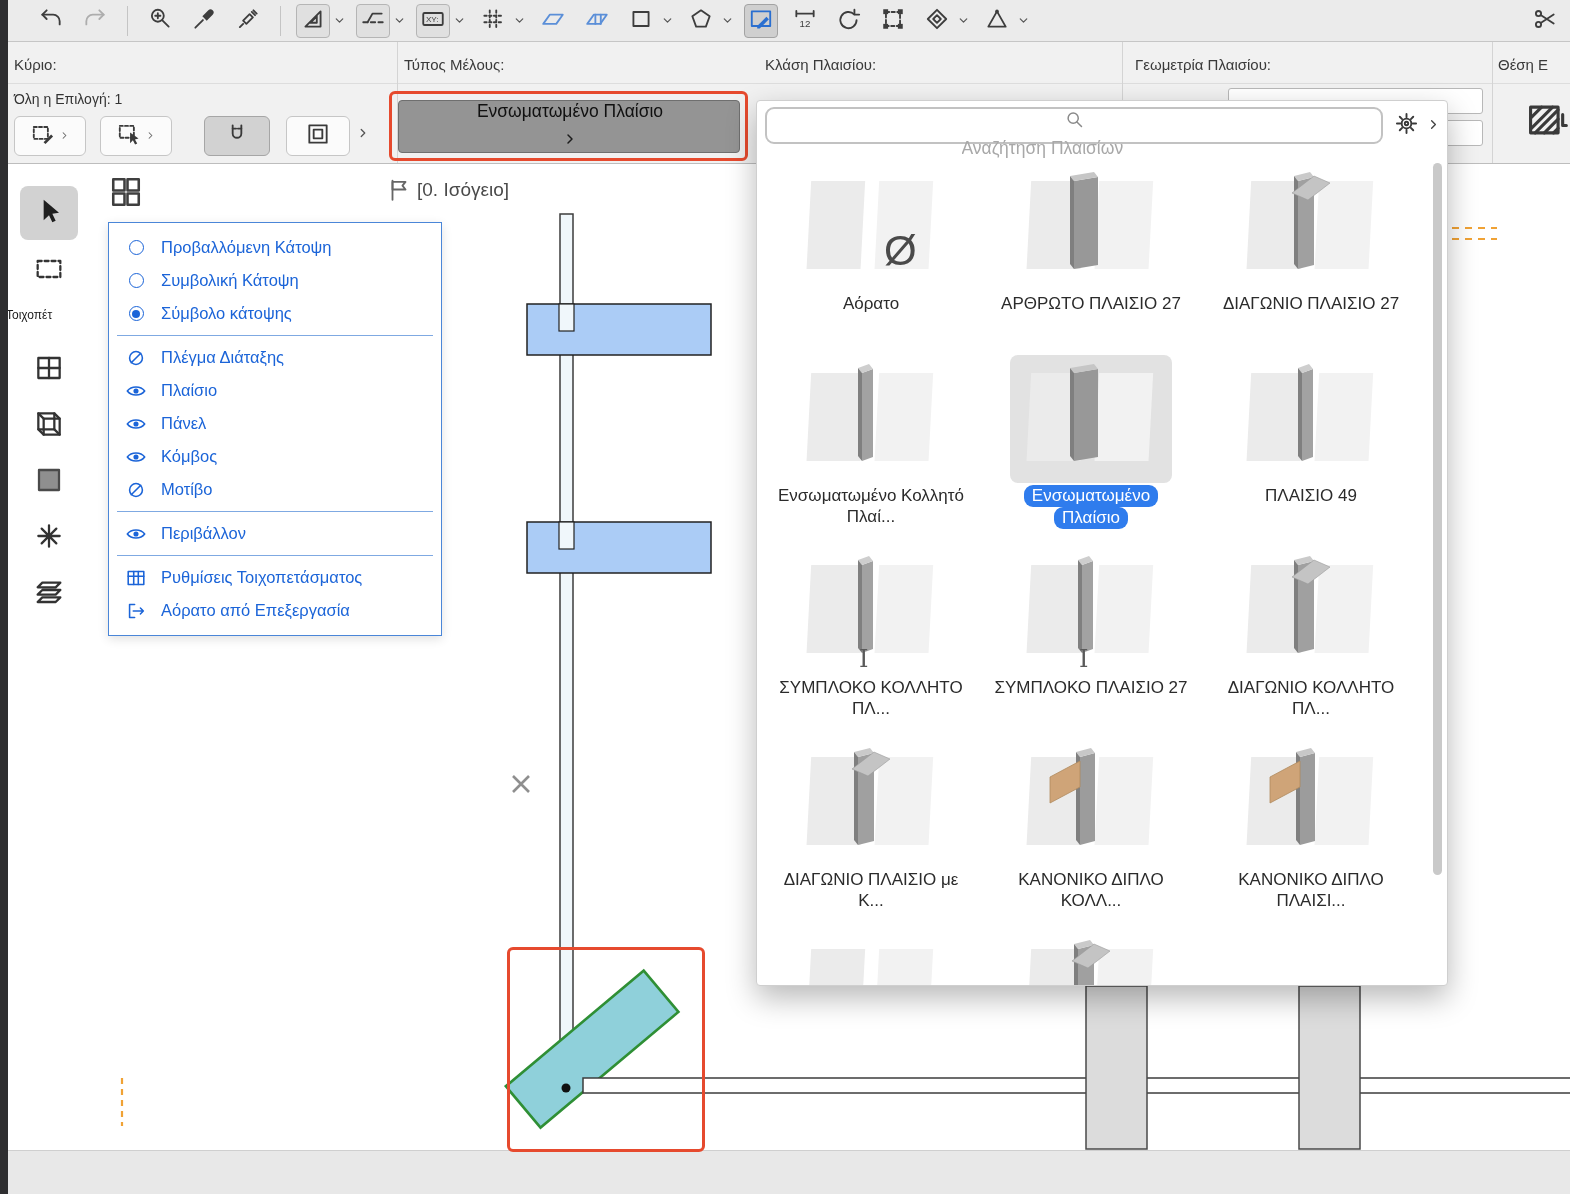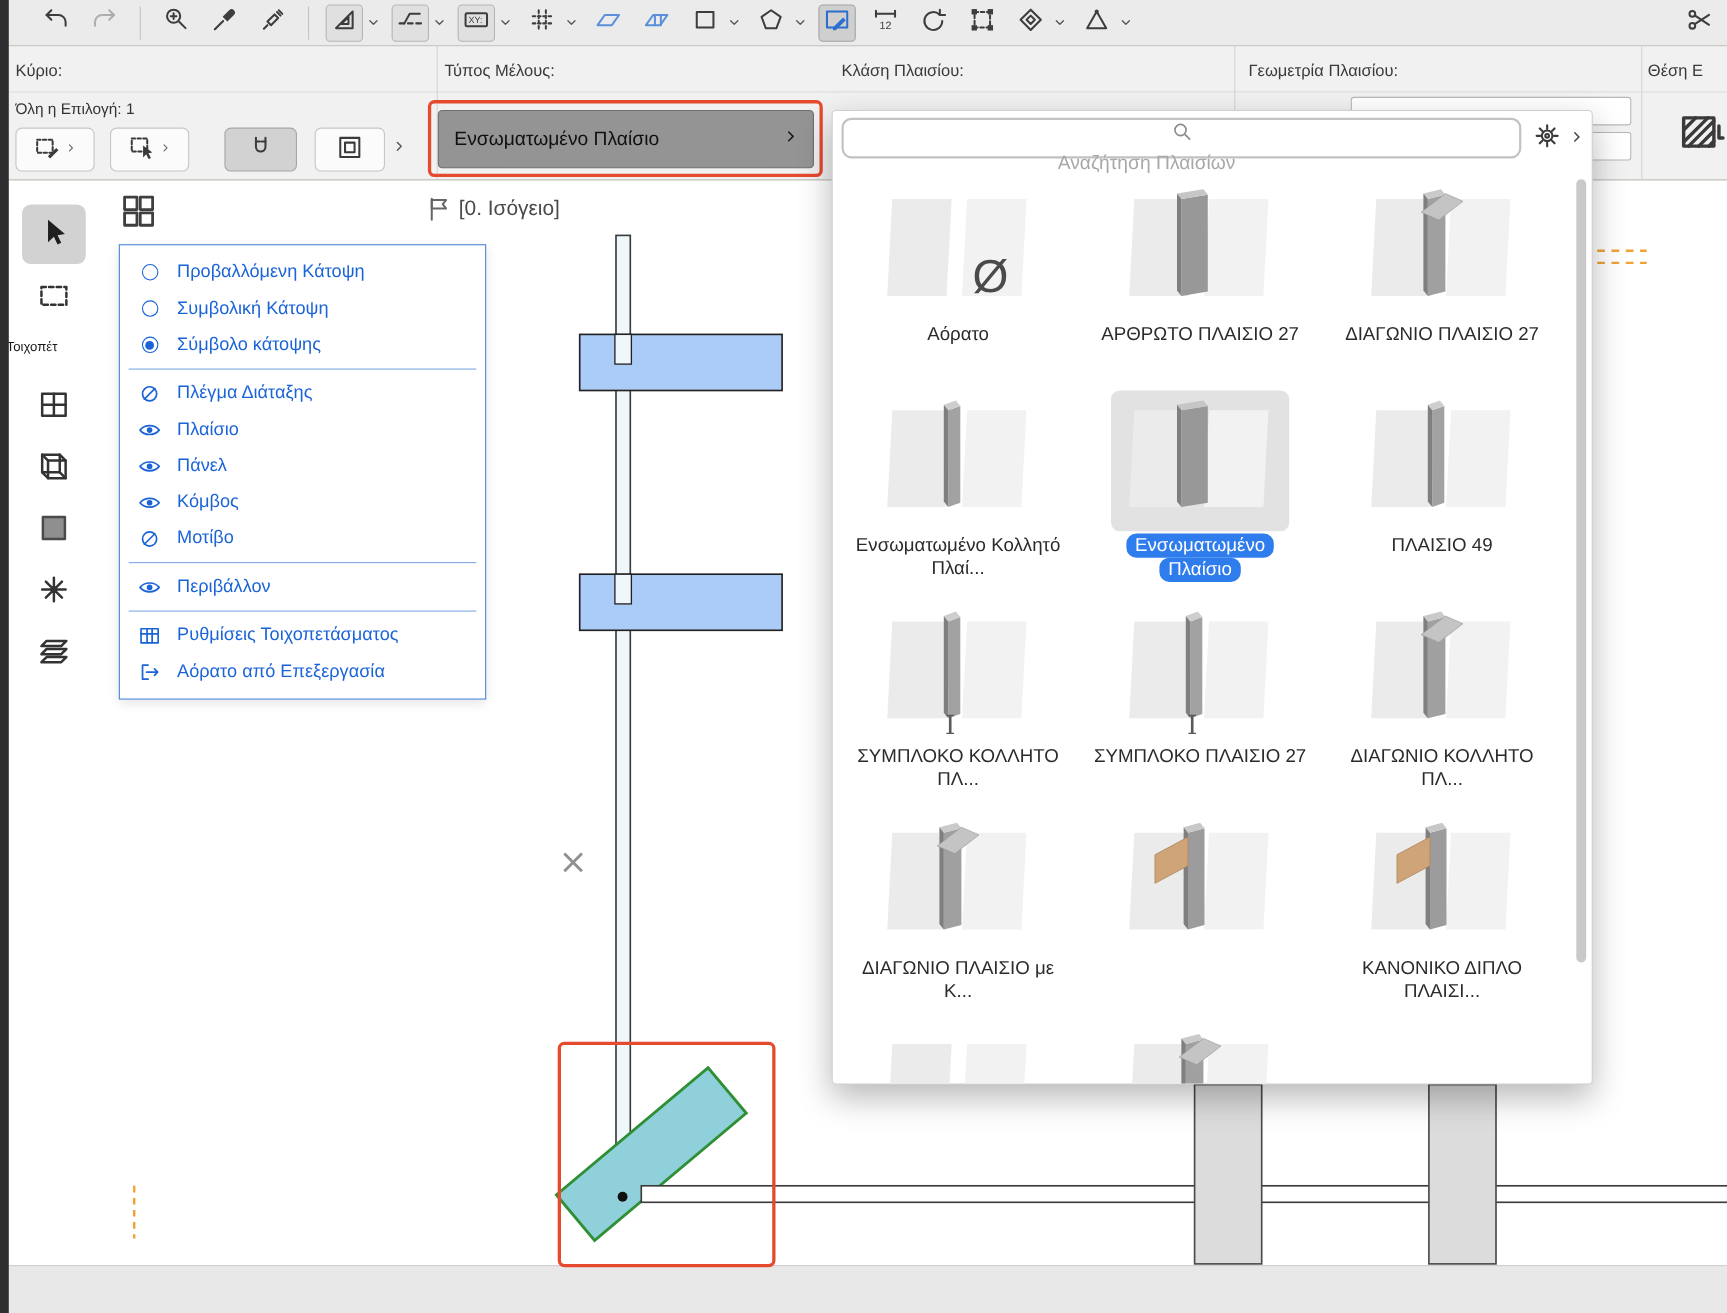--- a/index.html
+++ b/index.html
@@ -1,18 +1,18 @@
 <!DOCTYPE html>
 <html><head>
 <meta charset="utf-8">
 <style>
   *{box-sizing:border-box;margin:0;padding:0;}
   html,body{background:#fff;}
   body{font-family:"Liberation Sans",sans-serif;}
-  #app{position:relative;width:1570px;height:1194px;overflow:hidden;background:#fef9c3;}
+  #app{position:relative;width:1570px;height:1194px;overflow:hidden;background:#7dd3fc;}
 
   
   #top-toolbar{position:absolute;left:0;top:0;right:0;height:42px;background:#ebebeb;
     border-bottom:1px solid #c6c6c6;display:flex;align-items:center;gap:10px;padding:0 8px 0 34px;z-index:40;}
   .tb-btn{width:34px;height:34px;display:flex;align-items:center;justify-content:center;color:#3d3d3d;border-radius:4px;flex:none;}
   .tb-btn svg{width:26px;height:26px;}
   .tb-btn.boxed{background:#e0e0e0;border:1px solid #b5b5b5;}
   .tb-btn.active{background:#cfcfcf;border:1px solid #a3a3a3;color:#2a6fd0;}
   .tb-btn.blue{color:#5b8fd8;}
   .tb-btn.disabled{opacity:.35;}
@@ -28,21 +28,21 @@
   .rb-rule{position:absolute;top:41px;left:0;right:0;height:1px;background:#dddddd;}
   #selection-info{position:absolute;left:14px;top:49px;font-size:14px;color:#333;}
   .rbtn{position:absolute;top:74px;height:40px;border:1px solid #c6c6c6;background:#fbfbfb;border-radius:6px;
     display:flex;align-items:center;justify-content:center;gap:3px;color:#3a3a3a;}
   .rbtn svg{width:26px;height:26px;}
   .rbtn .in-chev svg{width:11px;height:11px;color:#666;}
   .rbtn.pressed{background:#d2d2d2;border-color:#a6a6a6;}
   .rbtn-chev-after{position:absolute;top:84px;width:14px;height:20px;color:#555;}
   .rbtn-chev-after svg{width:14px;height:14px;}
   #member-btn{position:absolute;left:398px;top:58px;width:342px;height:53px;background:#949494;border:1px solid #6f6f6f;
-    border-radius:4px;display:flex;align-items:center;padding:0 12px 0 14px;color:#101010;font-size:17.5px;}
+    border-radius:4px;display:flex;align-items:center;padding:0 12px 0 14px;color:#101010;font-size:17.5px;flex-direction:column;}
   #member-btn .lbl{flex:1;}
   #member-btn svg{width:16px;height:16px;color:#1c1c1c;}
   .geo-input{position:absolute;background:#fff;border:1px solid #b8b8b8;border-radius:3px;height:26px;width:255px;left:1228px;}
   #pos-icon{position:absolute;left:1526px;top:56px;width:46px;height:46px;color:#3a3a3a;}
   #pos-icon svg{width:44px;height:44px;}
 
   
   #canvas{position:absolute;left:0;top:164px;width:1570px;height:986px;background:#fff;z-index:1;}
   #drawing{position:absolute;left:0;top:0;width:1570px;height:1194px;z-index:10;pointer-events:none;}
   #bottom-strip{position:absolute;left:0;top:1150px;right:0;height:44px;background:#e8e8e8;border-top:1px solid #cfcfcf;z-index:15;}
@@ -672,20 +672,21 @@
               <g transform="skewX(-3)">
                 <rect x="16" y="16" width="54" height="88" fill="#ebebeb"></rect>
                 <rect x="84" y="16" width="54" height="88" fill="#f2f2f2"></rect>
               </g>
               <polygon points="64,16 79,12 79,100 64,104" fill="#9c9c9c"></polygon>
               <polygon points="64,16 79,12 75,7 60,11" fill="#c8c8c8"></polygon>
               <polygon points="64,16 60,11 60,99 64,104" fill="#7f7f7f"></polygon>
               <polygon points="34,36 64,20 64,46 34,62" fill="#cfa478" stroke="#b08a5e" stroke-width="0.8"></polygon>
             </svg>
           </div>
+          <div class="pick-label">ΚΑΝΟΝΙΚΟ ΔΙΠΛΟ ΚΟΛΛ...</div>
         </div>
         <div class="pick-item">
           <div class="thumb-wrap">
             <svg width="150" height="124" viewBox="0 0 150 124">
               <g transform="skewX(-3)">
                 <rect x="16" y="16" width="54" height="88" fill="#ebebeb"></rect>
                 <rect x="84" y="16" width="54" height="88" fill="#f2f2f2"></rect>
               </g>
               <polygon points="64,16 79,12 79,100 64,104" fill="#9c9c9c"></polygon>
               <polygon points="64,16 79,12 75,7 60,11" fill="#c8c8c8"></polygon>

